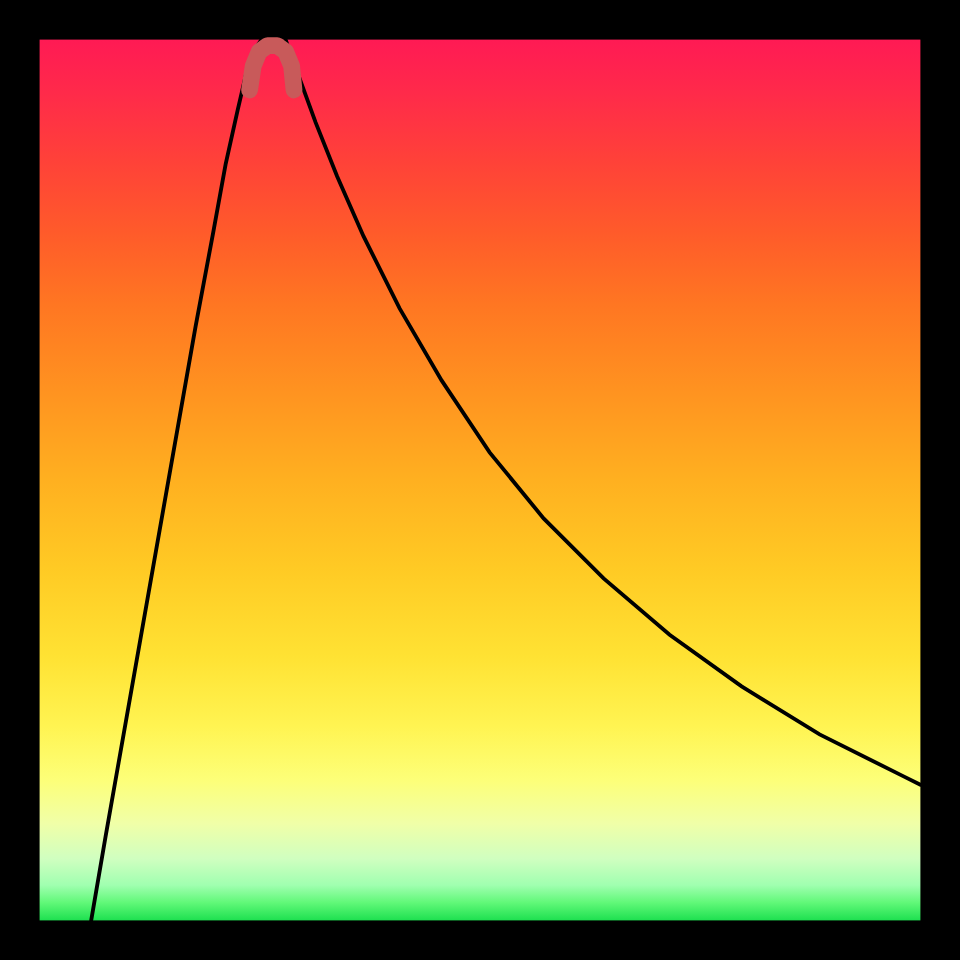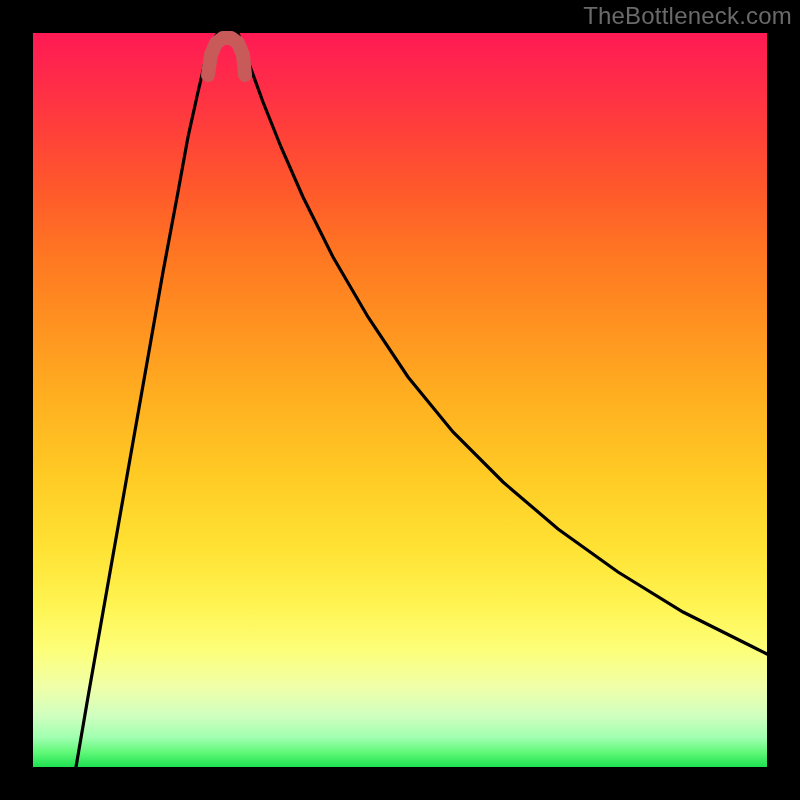--- a/index.html
+++ b/index.html
@@ -56,21 +56,20 @@
     position: absolute;
     left: 0; top: 0;
     width: 734px; height: 734px;
     overflow: visible;
   }
 </style>
 </head>
 <body>
 
 <div class="frame">
-  <div class="watermark">TheBottleneck.com</div>
   <div class="plot">
     <svg class="curve" viewBox="0 0 734 734" preserveAspectRatio="none">
       <path id="left-branch" fill="none" stroke-width="3.2" stroke-linecap="round" d="M43 734 L55 664 L70 579 L85 494 L100 409 L115 324 L130 239 L145 159 L155 104 L165 59 L172 29 L178 12 L182 4 L185 0" stroke="#000000"></path>
       <path id="right-branch" fill="none" stroke-width="3.2" stroke-linecap="round" d="M205 0 L210 14 L218 36 L230 69 L248 114 L270 164 L300 224 L335 284 L375 344 L420 399 L470 449 L525 496 L585 539 L650 579 L720 614 L734 621" stroke="#000000"></path>
       <path id="trough" fill="none" stroke-width="14" stroke-linecap="round" stroke-linejoin="round" d="M175 42 L178 22 L183 10 L190 5 L198 5 L205 10 L210 22 L212 42" stroke="#c85a5a"></path>
     </svg>
   </div>
 </div>
 
 </body></html>

